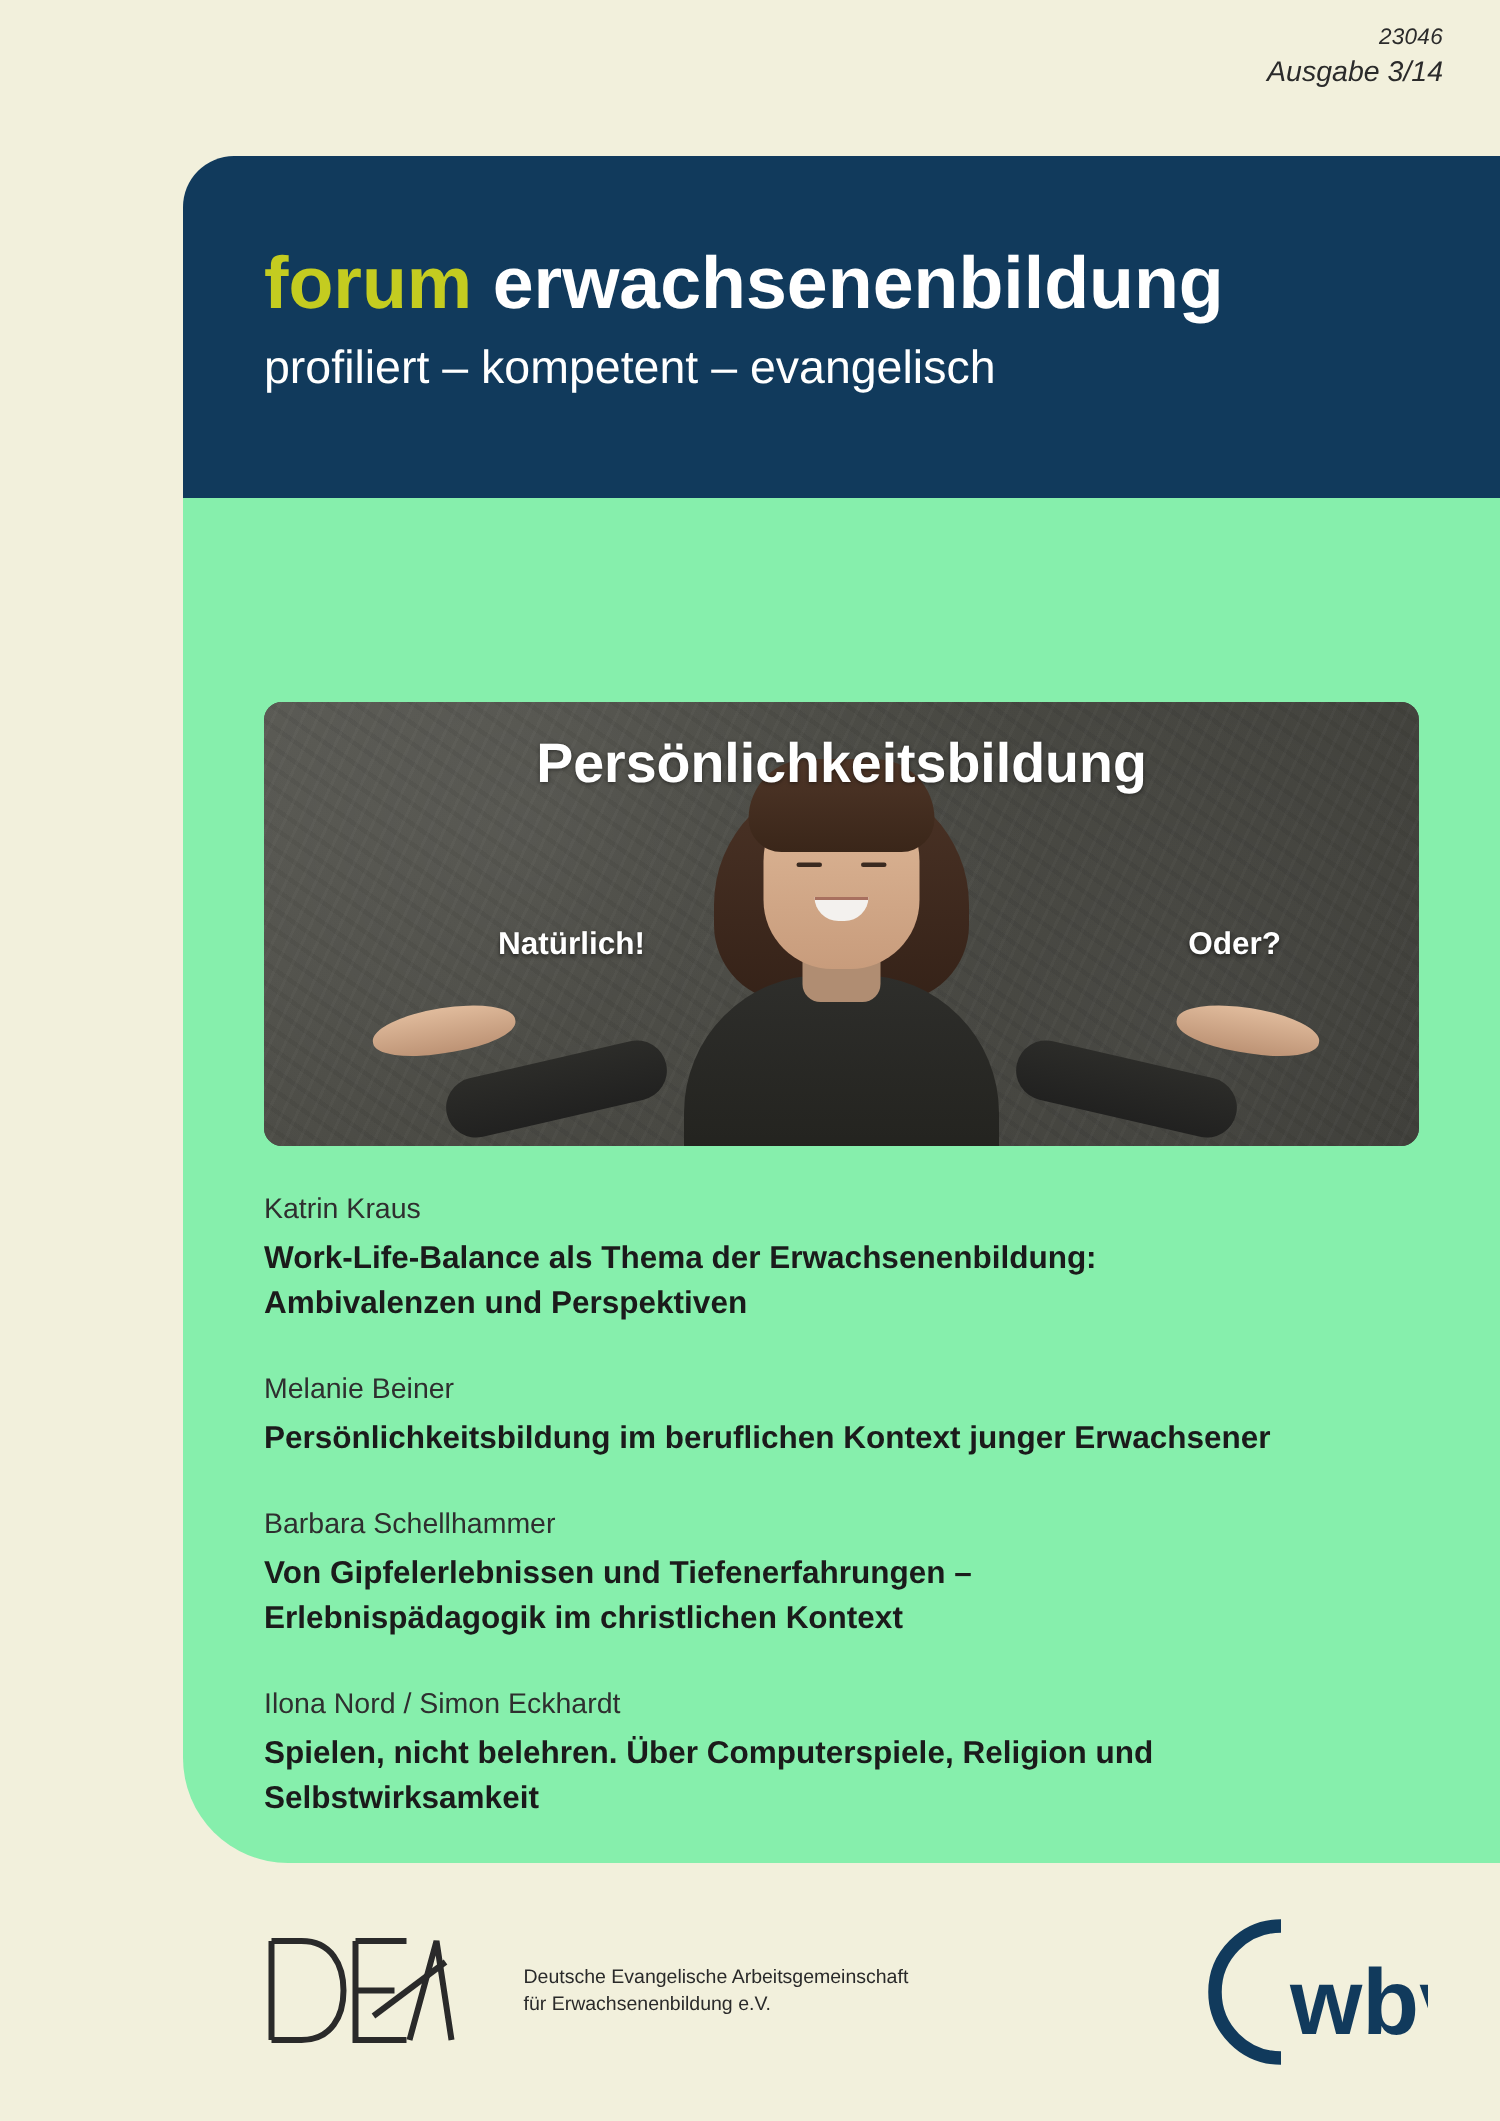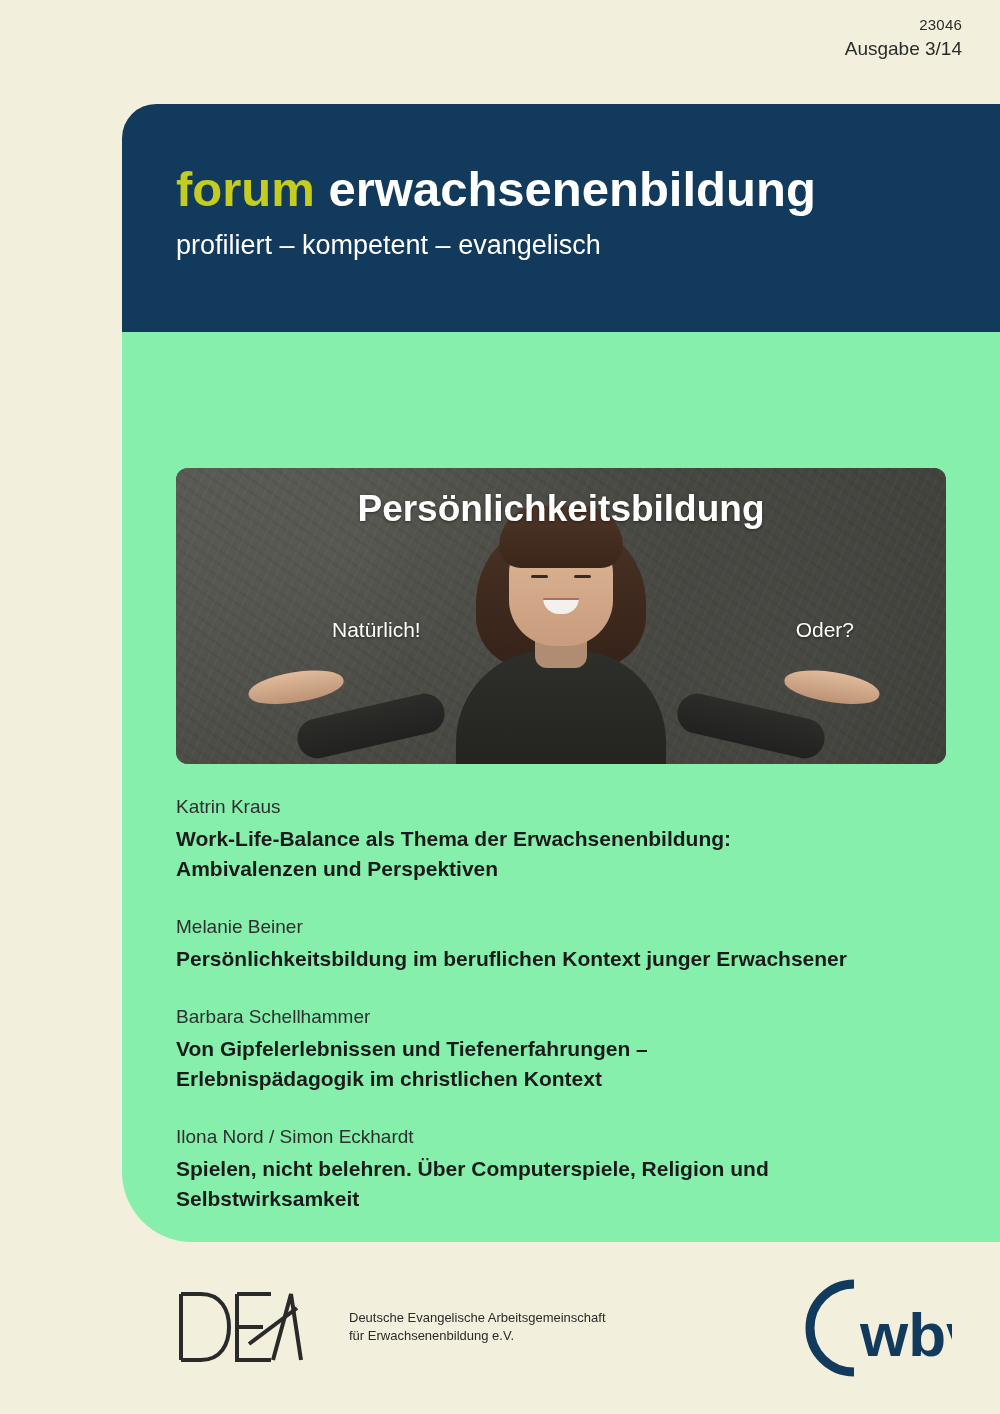--- a/index.html
+++ b/index.html
@@ -15,20 +15,21 @@
     position: relative;
   }
 
   
   .meta {
     position: absolute;
     top: 14px;
     right: 38px;
     text-align: right;
     color: #2b2b2b;
+    font-style: italic;
   }
   .meta .issue-number {
     font-size: 15px;
     letter-spacing: .2px;
     line-height: 22px;
   }
   .meta .issue-label {
     font-size: 19px;
     line-height: 26px;
   }
@@ -58,21 +59,21 @@
     color: #ffffff;
     line-height: 58px;
     white-space: nowrap;
   }
   .title-line .accent {
     color: #c4cc20;
     text-align: center;
   }
   .subtitle {
     margin-top: 8px;
-    font-size: 27px;
+    font-size: 31px;
     color: #ffffff;
     line-height: 38px;
     white-space: nowrap;
   }
 
   .cover-body {
     position: absolute;
     left: 0;
     top: 228px;
     width: 878px;
@@ -117,21 +118,21 @@
     width: 100%;
     text-align: center;
     font-size: 37px;
     font-weight: bold;
     color: #ffffff;
     text-shadow: 0 1px 3px rgba(0,0,0,.5);
   }
   .photo-label {
     position: absolute;
     font-size: 21px;
-    font-weight: normal;
+    font-weight: bold;
     color: #ffffff;
     text-shadow: 0 1px 3px rgba(0,0,0,.6);
   }
   .photo-label.left  { left: 156px;  top: 150px; }
   .photo-label.right { right: 92px;  top: 150px; }
 
   
   .person { position: absolute; left: 0; top: 0; width: 100%; height: 100%; }
   .torso {
     position: absolute;

